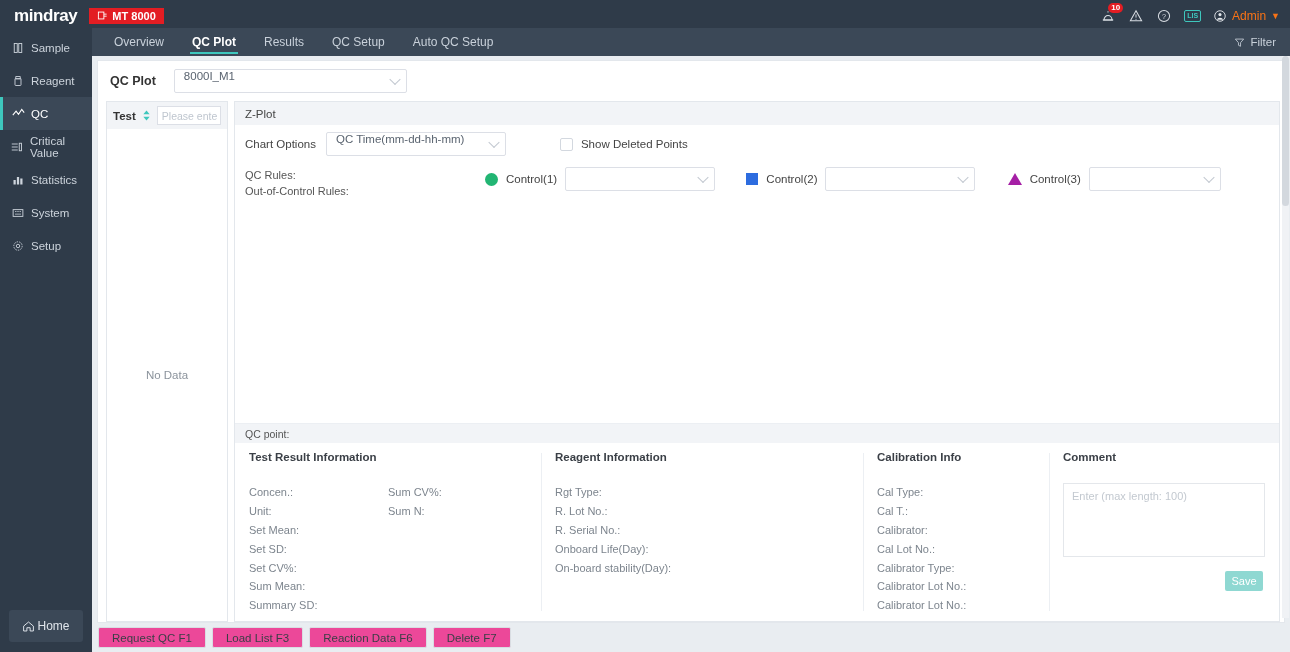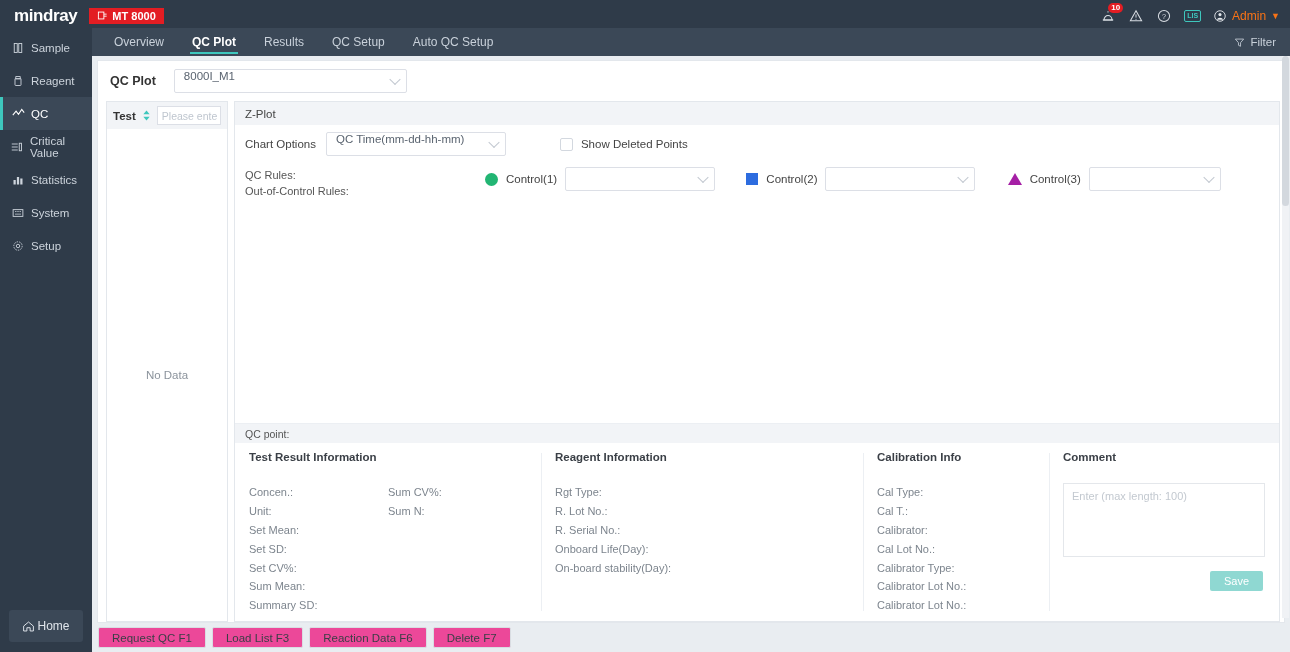--- a/index.html
+++ b/index.html
@@ -159,21 +159,21 @@
   .test-grid .g { flex: 1; }
   .col-reagent { width: 322px; }
   .col-cal { width: 186px; }
   .col-comment { flex: 1; }
   .comment-box {
     border: 1px solid #e4e7eb; height: 74px; margin-top: 2px; padding: 6px 8px;
     font-size: 11px; color: #c3c9d0;
   }
   .save-row { display: flex; justify-content: flex-end; margin-top: 14px; padding-right: 2px; }
   .save-btn {
-    background: #8fd8d2; color: #fff; font-size: 11px; width: 53px; height: 20px;
+    background: #8fd8d2; color: #fff; font-size: 11px; width: 38px; height: 20px;
     display: flex; align-items: center; justify-content: center; border-radius: 2px; cursor: pointer;
   }
 
   
   .bottombar { height: 29px; display: flex; align-items: center; gap: 6px; padding: 0 0 0 98px; flex: 0 0 29px; }
   .bbtn {
     height: 21px; background: #ec4899; border: 1px solid #d9dde2; border-radius: 2px;
     font-size: 11.5px; color: #3a3f46; padding: 0 13px; display: flex; align-items: center; cursor: pointer;
   }
 

